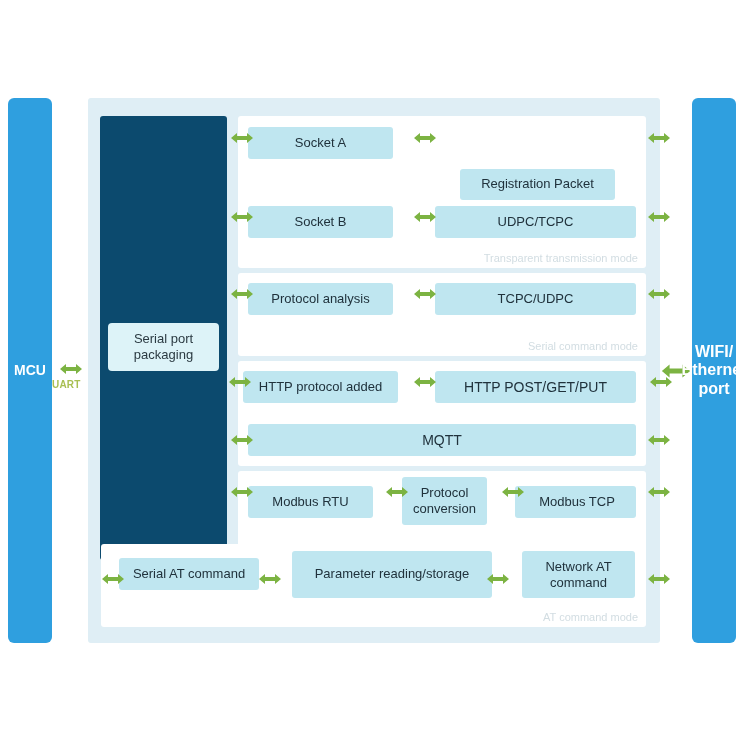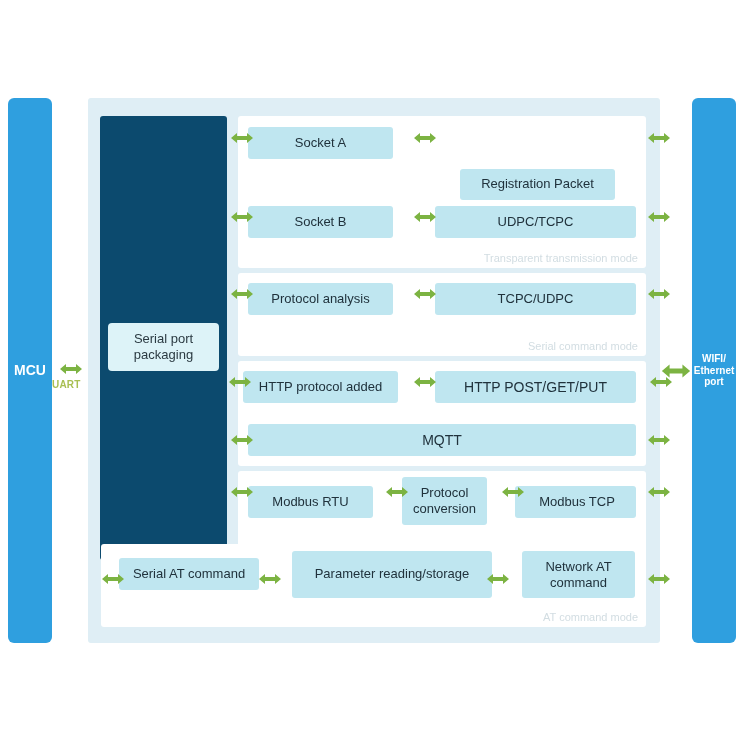--- a/index.html
+++ b/index.html
@@ -23,21 +23,21 @@
     border-radius: 6px;
     color: #ffffff;
     font-weight: bold;
     display: flex;
     align-items: center;
     justify-content: center;
     text-align: center;
     line-height: 1.15;
   }
   #mcu-bar   { left: 8px;  top: 98px; height: 545px; font-size: 14px; }
-  #net-bar   { left: 692px; top: 98px; height: 545px; font-size: 10px; padding: 0 2px; box-sizing: border-box;}
+  #net-bar   { left: 692px; top: 98px; height: 545px; font-size: 16px; padding: 0 2px; box-sizing: border-box;}
 
   
   .arrow {
     position: absolute;
     width: 22px;
     height: 14px;
     display: block;
   }
   .arrow svg { display: block; width: 100%; height: 100%; }
 

